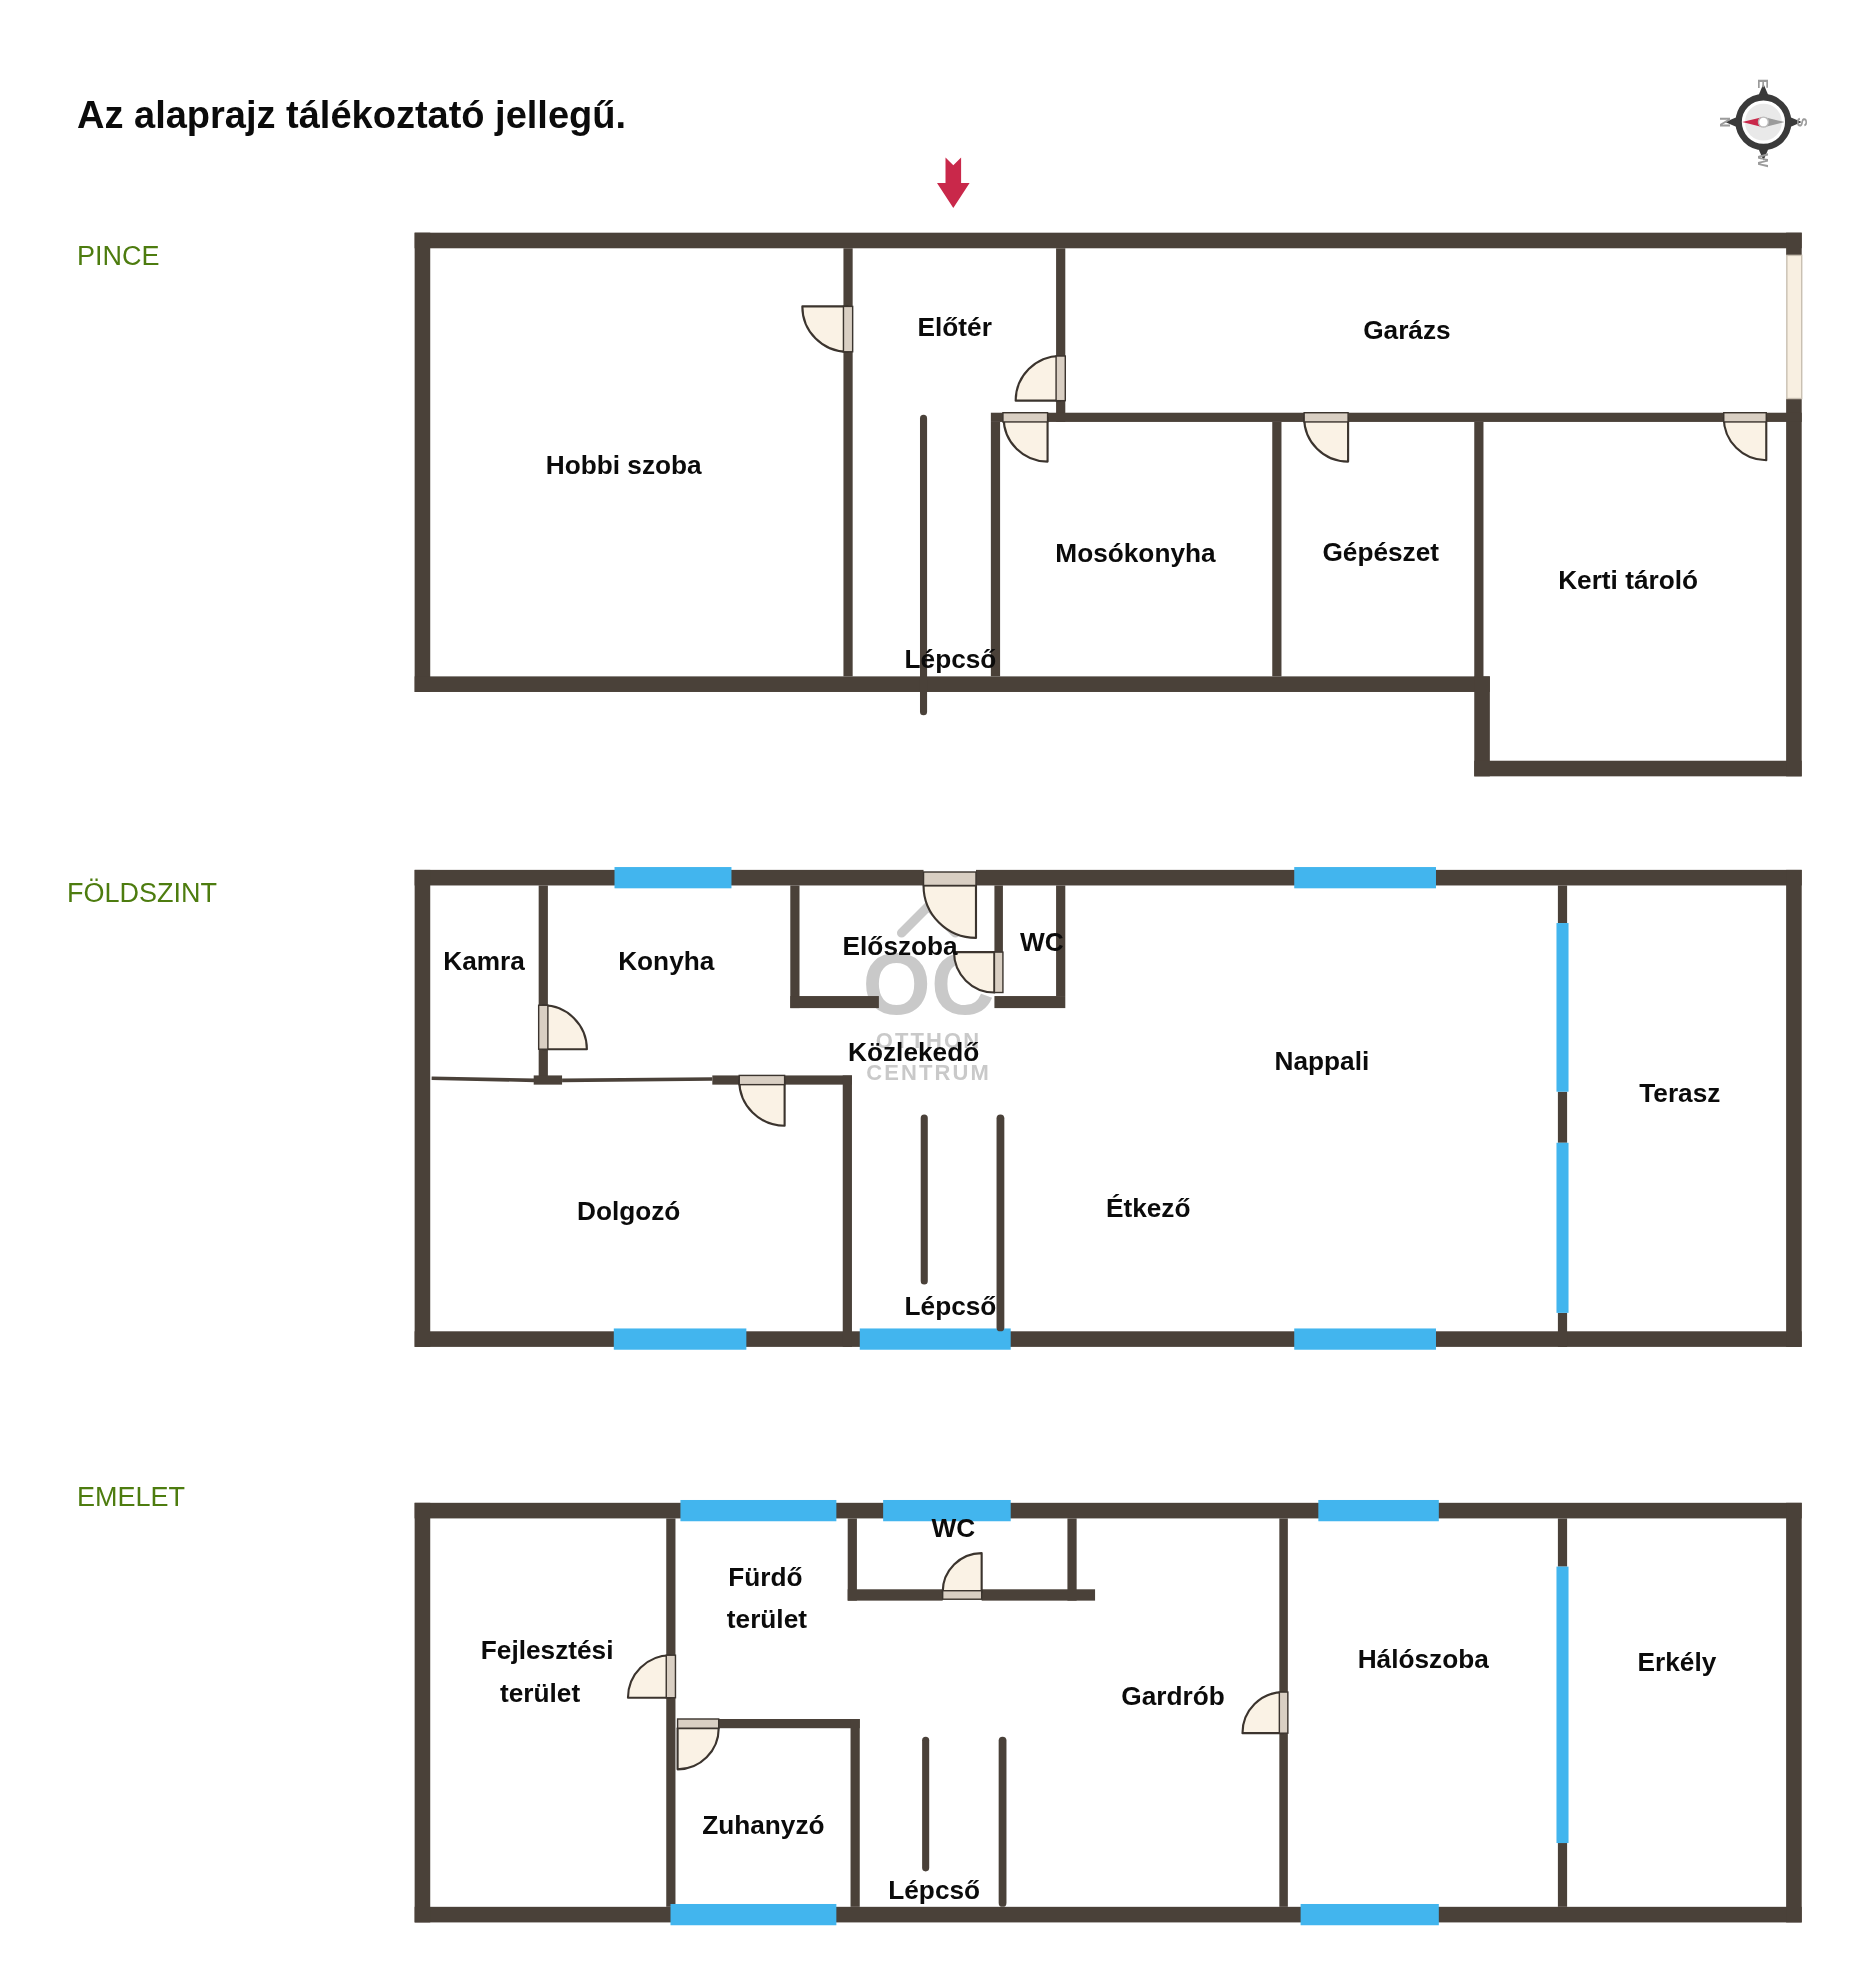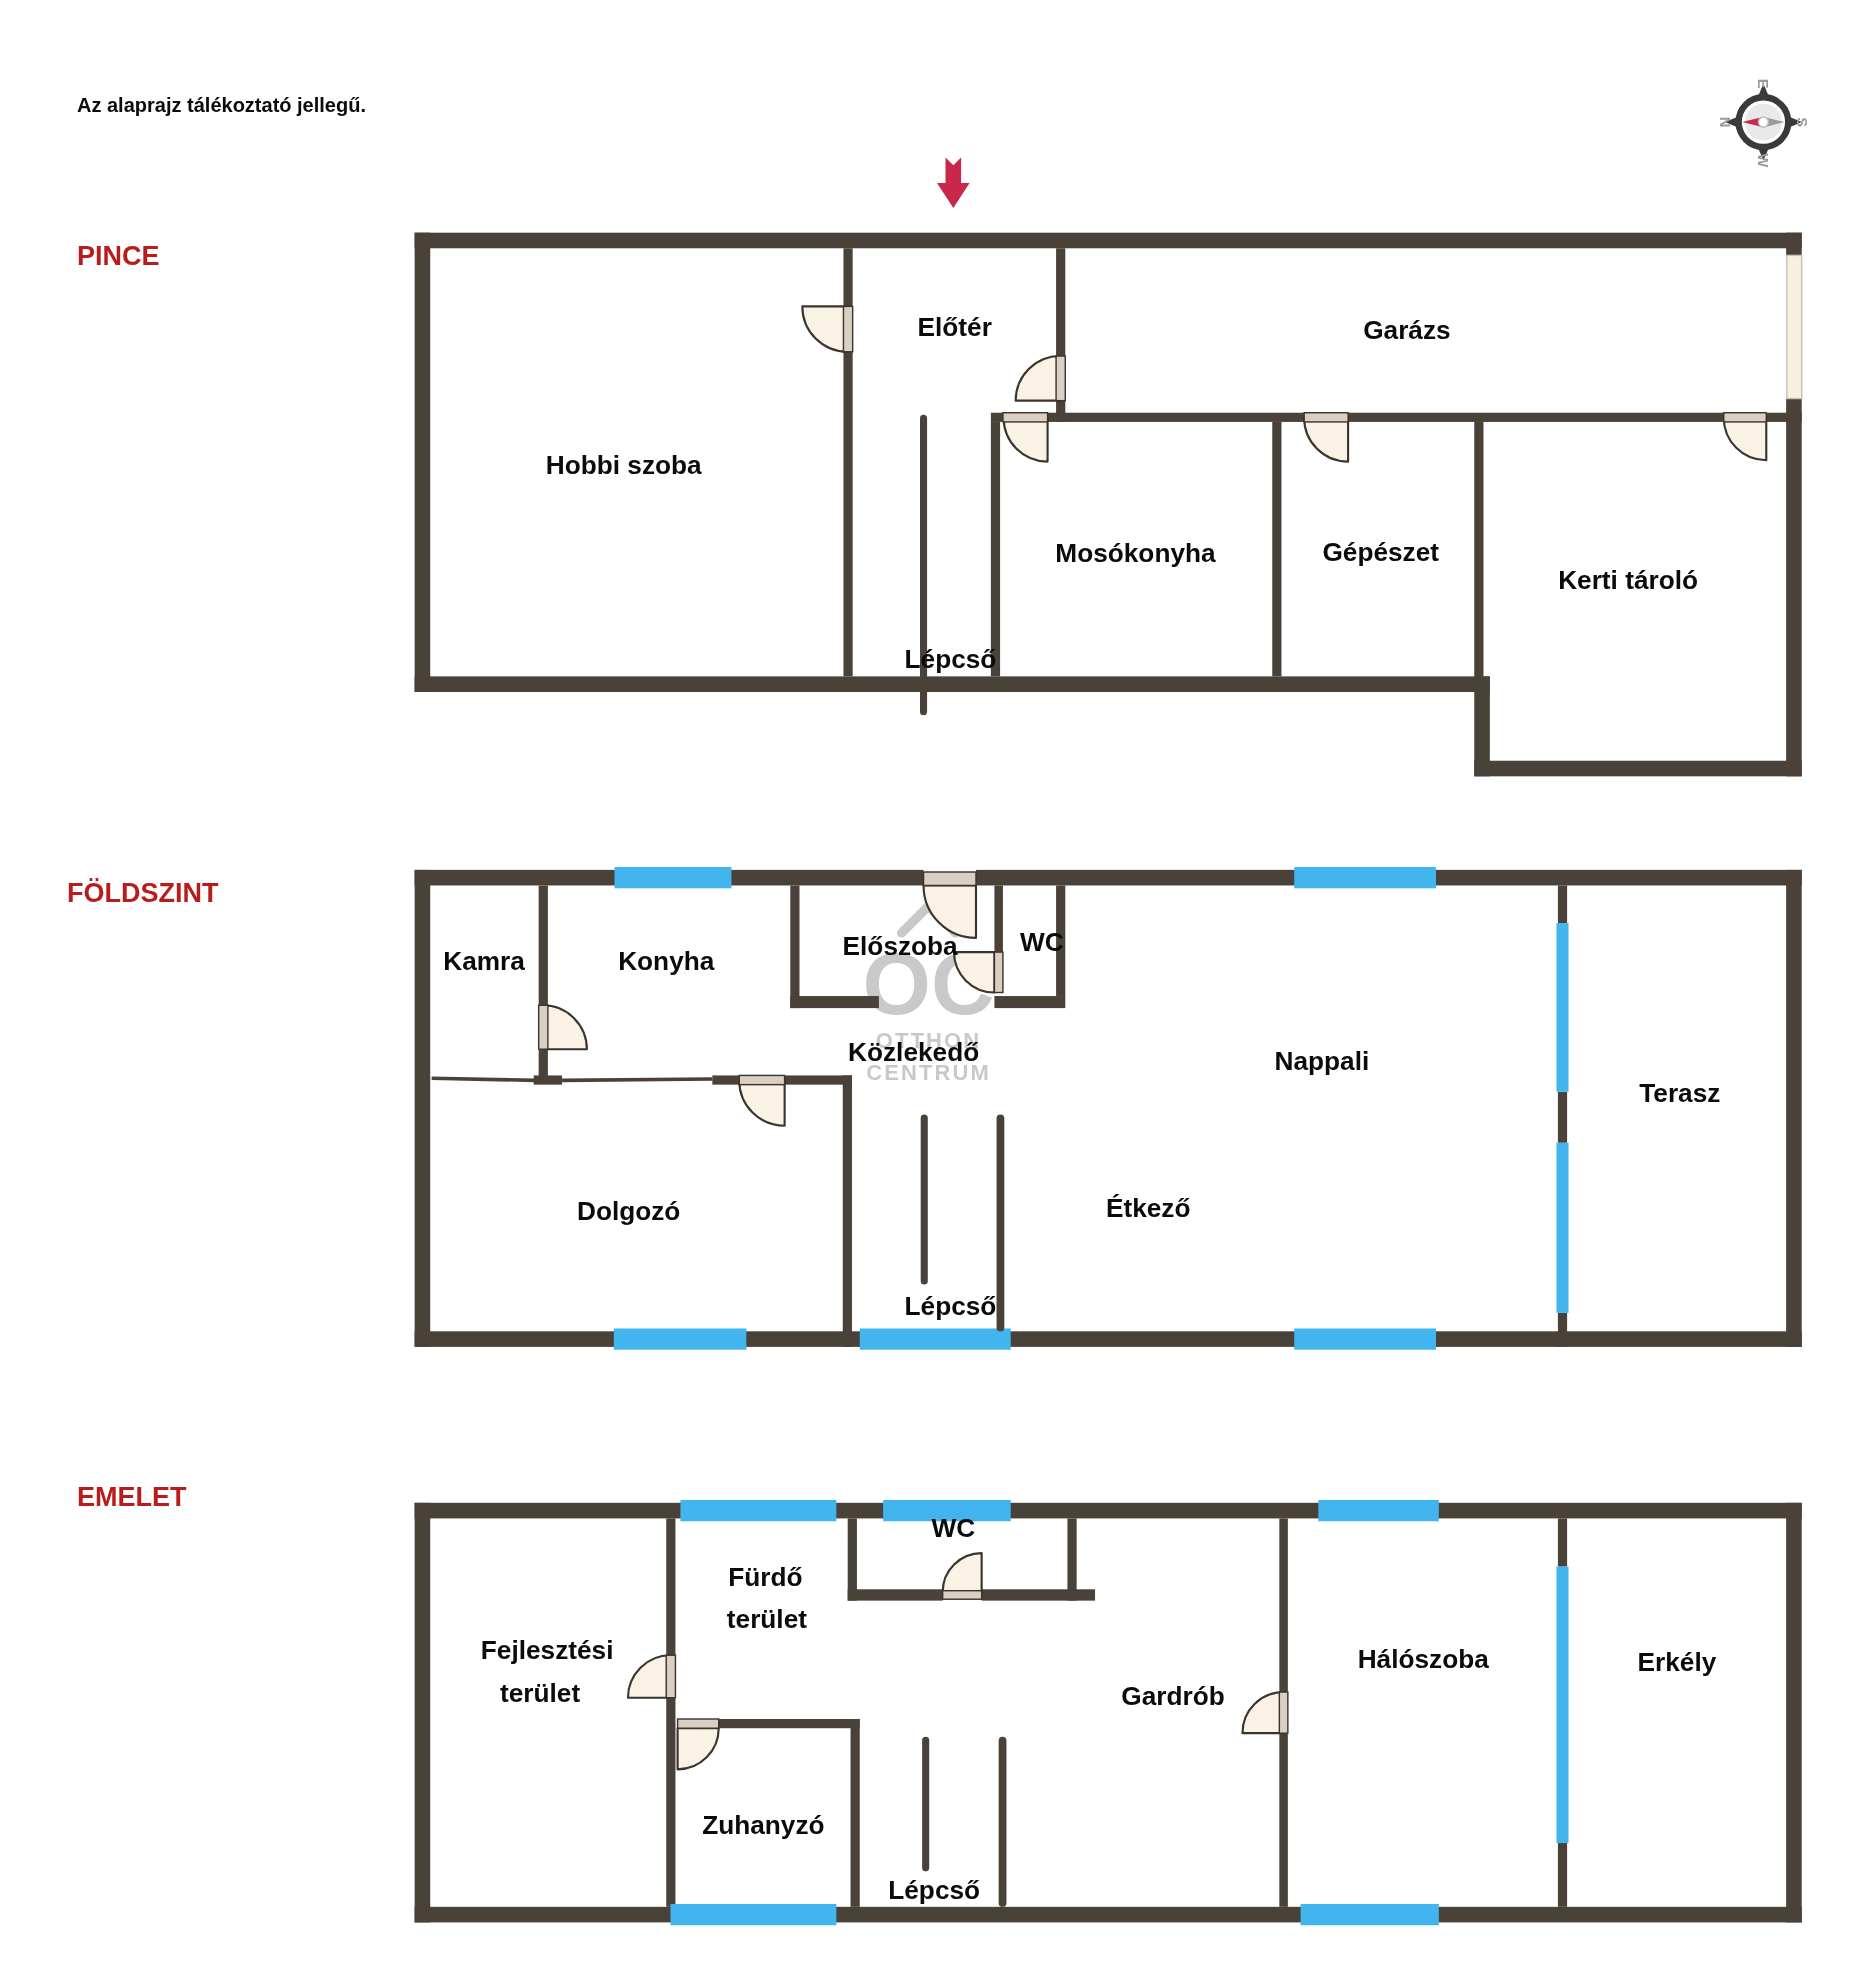--- a/index.html
+++ b/index.html
@@ -1,19 +1,19 @@
 <!DOCTYPE html>
 <html style="--wall: #4a4139; --win: #42b5ee; --wm: #c9c9c9;font-size:11.3px"><head>
 <meta charset="utf-8">
 <style>
   html,body{margin:0;padding:0;background:#ffffff;}
   .canvas{position:relative;width:1857px;height:1985px;background:#fff;overflow:hidden;
           font-family:"Liberation Sans",sans-serif;}
-  .note{position:absolute;left:77px;top:94px;font-size:20px;font-weight:bold;color:#0b0b0b;}
-  .floor-title{position:absolute;font-size:27px;font-weight:bold;color:#b91c1c;}
+  .note{position:absolute;left:77px;top:94px;font-size:38px;font-weight:bold;color:#0b0b0b;}
+  .floor-title{position:absolute;font-size:27px;font-weight:normal;color:#4d7c0f;}
   svg text.room{font-family:"Liberation Sans",sans-serif;font-weight:bold;font-size:37px;fill:#0b0b0b;}
   svg text.wm-big{font-family:"Liberation Sans",sans-serif;font-weight:bold;font-size:124px;fill:var(--wm);}
   svg text.wm-small{font-family:"Liberation Sans",sans-serif;font-weight:bold;font-size:31px;letter-spacing:3px;fill:var(--wm);}
   svg text.compass-letter{font-family:"Liberation Sans",sans-serif;font-weight:bold;font-size:21px;fill:#9b9b9b;}
 </style>
 </head>
 <body>
 
 <div class="canvas">
 

